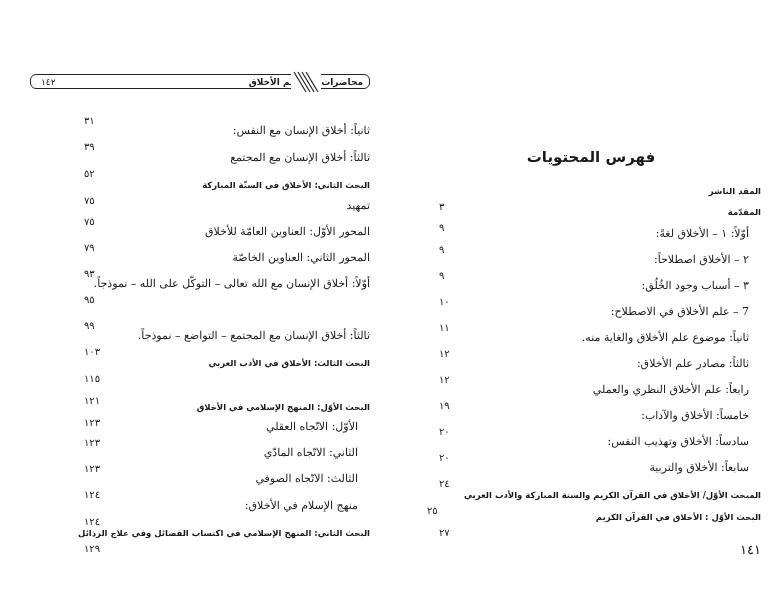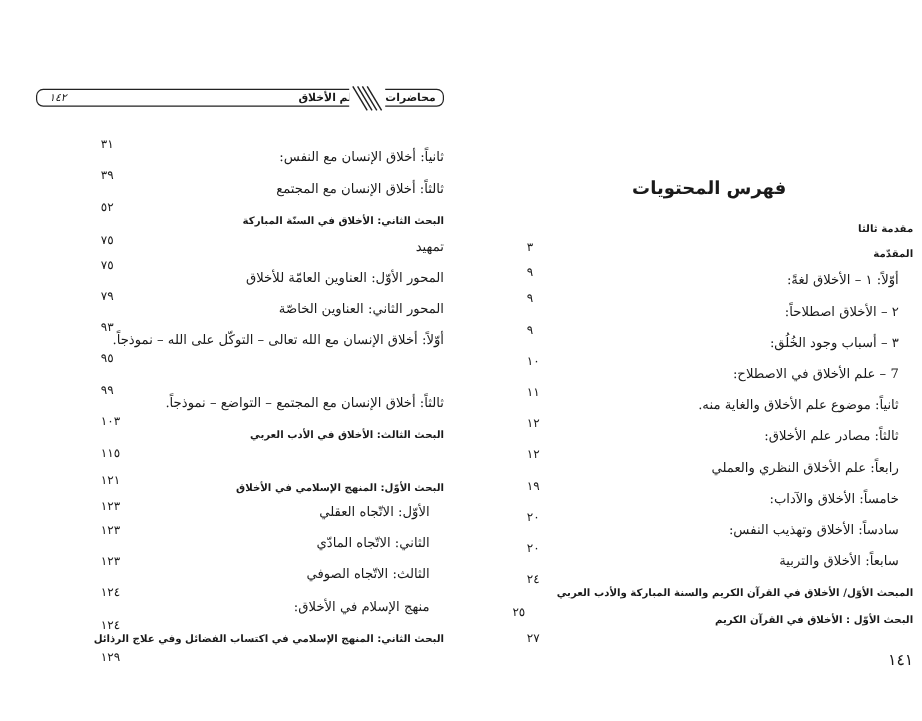--- a/index.html
+++ b/index.html
@@ -43,21 +43,20 @@
       font-size: 9px;
       line-height: 12px;
     }
     .running-header .rh-page {
       position: absolute;
       left: 10px;
       top: 1px;
       font-family: "DejaVu Sans", sans-serif;
       font-size: 9px;
       line-height: 12px;
-      font-style: italic;
     }
     .running-header .rh-ornament {
       position: absolute;
       left: 260px;
       top: -4px;
       width: 30px;
       height: 22px;
       background: #fff;
     }
 
@@ -197,21 +196,21 @@
   <div class="toc-row bold" style="top:524px">
     <span class="entry">البحث الثاني: المنهج الإسلامي في اكتساب الفضائل وفي علاج الرذائل</span>
     <span class="pg">١٢٩</span>
   </div>
 </div>
 
 <div class="page page-right">
   <div class="toc-title">فهرس المحتويات</div>
 
   <div class="toc-row bold" style="top:182px">
-    <span class="entry">مقدمة ثالثا</span>
+    <span class="entry">المقد الناشر</span>
     <span class="pg">٣</span>
   </div>
   <div class="toc-row bold" style="top:203px">
     <span class="entry">المقدّمة</span>
     <span class="pg">٩</span>
   </div>
   <div class="toc-row indent" style="top:225px">
     <span class="entry">أوّلاً: ١ – الأخلاق لغةً:</span>
     <span class="pg">٩</span>
   </div>

